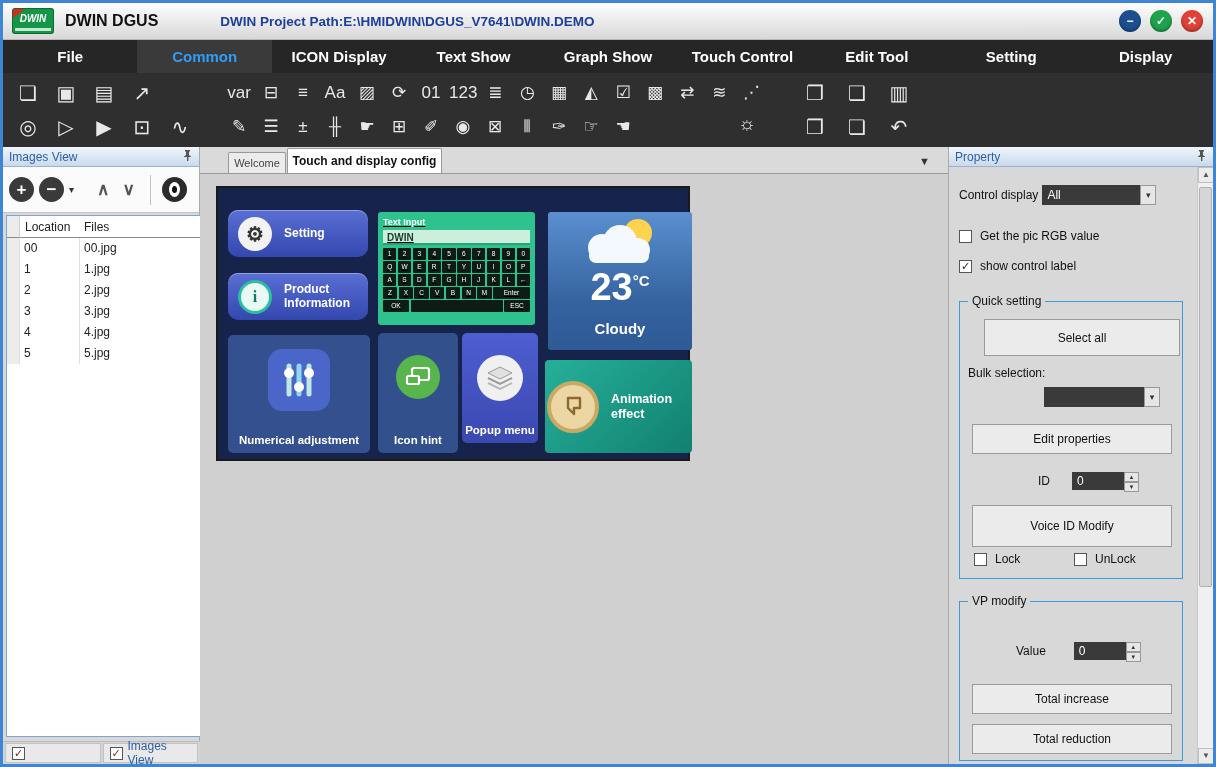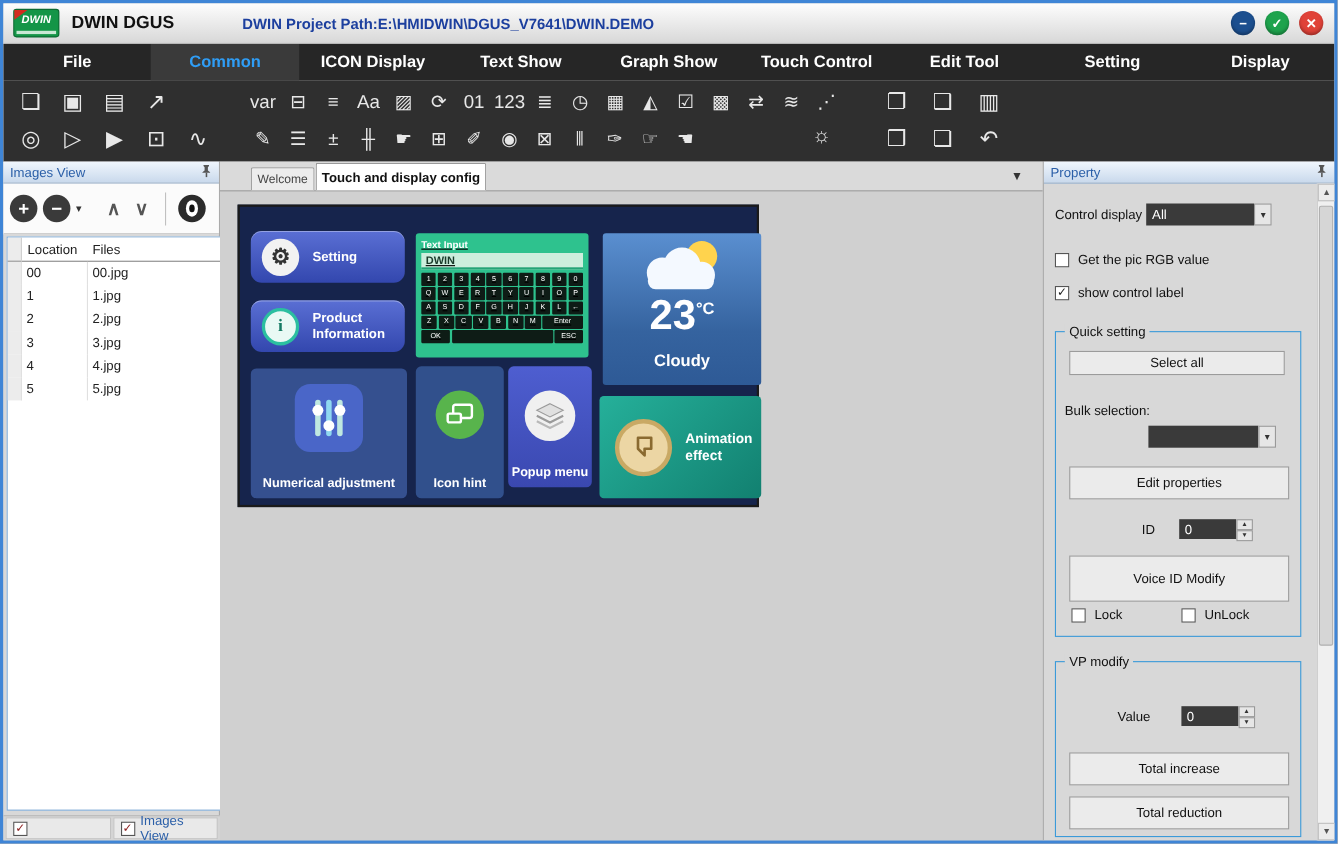--- a/index.html
+++ b/index.html
@@ -93,21 +93,21 @@
     align-items:center; padding-left:10px; box-shadow:inset 0 1px 0 rgba(255,255,255,.35); }
   .bluebar .cir { width:34px; height:34px; border-radius:50%; background:#f2f2f2; color:#333;
     display:flex; align-items:center; justify-content:center; font-size:20px; flex:none; }
   .cir.info { background:#e9f9f4; border:3px solid #2bbfa0; color:#157a63; font-size:16px; font-family:"Liberation Serif",serif; }
   .bluebar .lbl { margin-left:12px; font-size:12px; line-height:1.15; }
   .flat-tile { border-radius:5px; text-align:center; }
   .flat-tile .blabel { position:absolute; bottom:7px; width:100%; font-size:11.5px; }
   .numtile { background:#35508f; }
   .icontile { background:#31508c; }
   .poptile { background:linear-gradient(#4e5ed0,#3a48b0); }
-  .anitile { background:linear-gradient(135deg,#25b09a,#128070); display:flex; align-items:center; padding-left:14px; }
+  .anitile { background:linear-gradient(135deg,#25b09a,#128070); display:flex; align-items:center; padding-left:2px; }
   .icon-sq { width:62px; height:62px; margin:14px auto 0; background:#4a66c8; border-radius:14px;
     display:flex; align-items:center; justify-content:center; }
   .green-cir { width:44px; height:44px; border-radius:50%; background:#58b44c; margin:22px auto 0;
     display:flex; align-items:center; justify-content:center; }
   .white-cir { width:46px; height:46px; border-radius:50%; background:#f0f0f0; margin:22px auto 0;
     display:flex; align-items:center; justify-content:center; }
   .coin { width:52px; height:52px; border-radius:50%; background:#ecd6a4; border:4px solid #c9a964;
     display:flex; align-items:center; justify-content:center; flex:none; }
   .anitile .lbl { margin-left:12px; font-size:12.5px; text-align:left; line-height:1.2; }
 
@@ -476,21 +476,21 @@
         <span class="chk"></span>
         <span>Get the pic RGB value</span>
       </div>
       <div class="chkrow" style="left:10px;top:92px;">
         <span class="chk">✓</span>
         <span>show control label</span>
       </div>
 
       <div class="grp" style="left:10px;top:134px;width:224px;height:278px;">
         <span class="grp-title">Quick setting</span>
-        <div class="btn" style="left:12px;top:17px;width:196px;height:22px;">Select all</div>
+        <div class="btn" style="left:24px;top:17px;width:196px;height:37px;">Select all</div>
         <div style="position:absolute;left:8px;top:64px;">Bulk selection:</div>
         <div class="rp-row" style="left:84px;top:85px;">
           <span class="darkcombo" style="width:100px;"></span>
           <span class="combo-caret">▾</span>
         </div>
         <div class="btn" style="left:12px;top:122px;width:200px;height:30px;">Edit properties</div>
         <div class="rp-row" style="left:78px;top:170px;">
           <span>ID</span>
           <span class="spinbox" style="margin-left:22px;">0</span>
           <span class="spinner">

